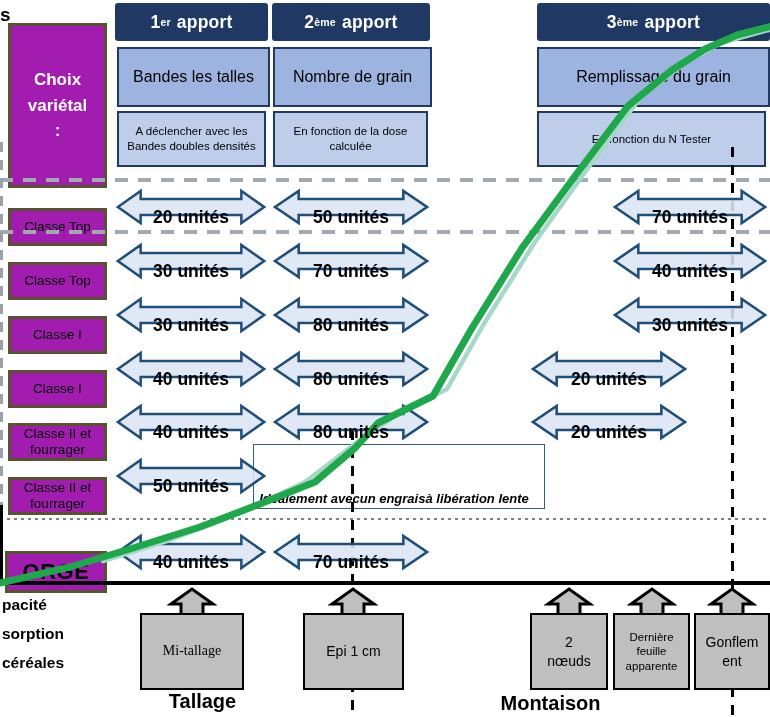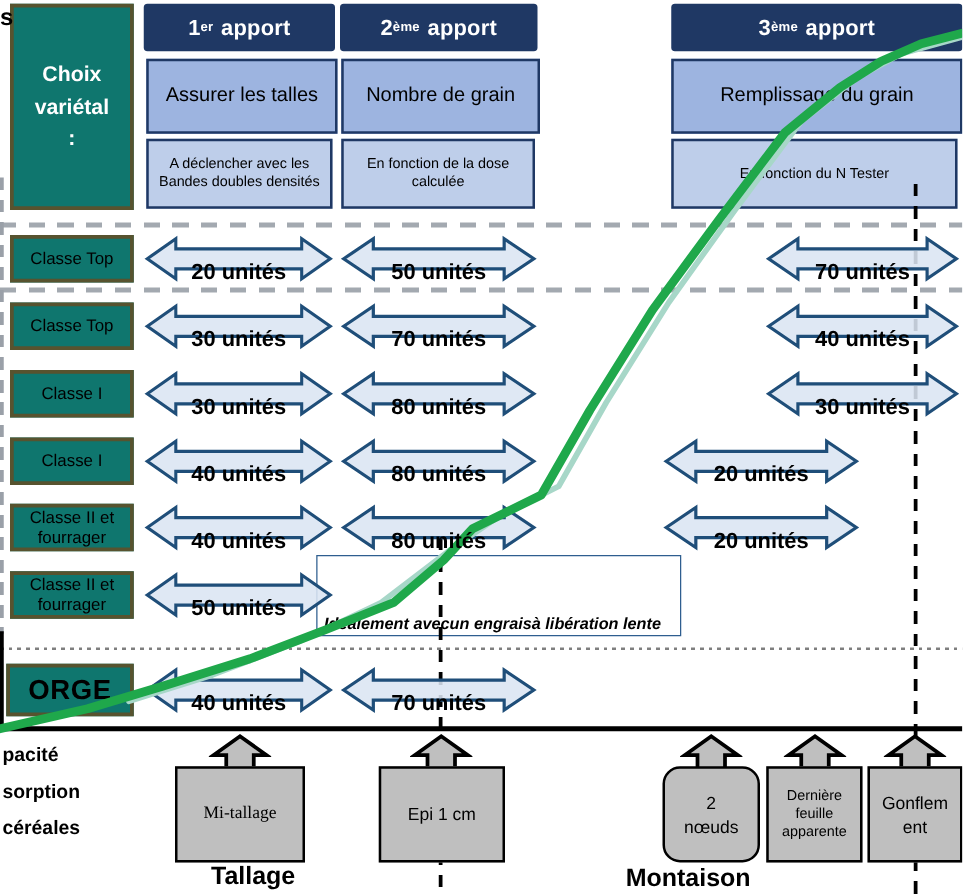--- a/index.html
+++ b/index.html
@@ -8,23 +8,23 @@
   .abs{position:absolute;}
   
   .hdr{background:#1f3864;color:#fff;font-weight:bold;font-size:17.5px;
        display:flex;align-items:center;justify-content:center;border-radius:3px;letter-spacing:.2px;}
   .hdr sup{font-size:.6em;line-height:0;margin:0 1px 0 0;}
   .obj{background:rgba(143,170,220,.88);border:2.5px solid #1f3864;font-size:16px;
        display:flex;align-items:center;justify-content:center;text-align:center;line-height:1.25;}
   .inf{background:rgba(181,199,231,.88);border:2px solid #1f3864;font-size:11.5px;
        display:flex;align-items:center;justify-content:center;text-align:center;line-height:1.3;padding:0 6px;box-sizing:border-box;}
   
-  .tan{background:#0f766e;border:3px solid #57532f;box-sizing:border-box;
+  .tan{background:#a21caf;border:3px solid #57532f;box-sizing:border-box;
        display:flex;align-items:center;justify-content:center;text-align:center;
-       font-size:13.5px;line-height:1.15;}
+       font-size:13.5px;line-height:1.15;margin-top:20px;}
   .variety{flex-direction:column;color:#fff;font-weight:bold;font-size:17px;line-height:1.5;border-width:3.5px;}
   .orge{font-size:22px;font-weight:600;letter-spacing:.5px;}
   
   .arr{height:40px;}
   .arr svg{position:absolute;left:0;top:0;width:100%;height:100%;z-index:10;}
   .arr svg polygon{fill:rgba(219,229,243,.88);stroke:#1f4e79;stroke-width:2.6;}
   .arr .lbl{position:absolute;left:0;top:10px;width:100%;height:100%;z-index:30;
             display:flex;align-items:center;justify-content:center;
             font-weight:bold;font-size:17.5px;text-align:center;}
   
@@ -88,21 +88,21 @@
     <span>2</span>
       <sup>ème</sup>
       <span style="white-space:pre;"> apport</span>
   </div>
   <div class="abs hdr" style="left:537px;top:3px;width:233px;height:38px;">
     <span>3</span>
       <sup>ème</sup>
       <span style="white-space:pre;"> apport</span>
   </div>
 
-  <div class="abs obj" style="left:117px;top:47px;width:149px;height:56px;">Assurer les talles</div>
+  <div class="abs obj" style="left:117px;top:47px;width:149px;height:56px;">Bandes les talles</div>
   <div class="abs obj" style="left:273px;top:47px;width:155px;height:56px;">Nombre de grain</div>
   <div class="abs obj" style="left:537px;top:47px;width:229px;height:56px;">Remplissage du grain</div>
 
   <div class="abs inf" style="left:117px;top:111px;width:149px;height:56px;">A déclencher avec les Bandes doubles densités</div>
   <div class="abs inf" style="left:273px;top:111px;width:155px;height:56px;">En fonction de la dose calculée</div>
   <div class="abs inf" style="left:537px;top:111px;width:229px;height:56px;">En fonction du N Tester</div>
 
   <div class="abs tan" style="left:8px;top:188px;width:99px;height:38px;">Classe Top</div>
   <div class="abs tan" style="left:8px;top:242px;width:99px;height:38px;">Classe Top</div>
   <div class="abs tan" style="left:8px;top:296px;width:99px;height:38px;">Classe I</div>
@@ -239,21 +239,21 @@
     </svg>
   <svg class="abs uparr" style="left:627px;top:586px;" width="50" height="30">
       <polygon points="4,18 25,3 46,18 36,18 36,29 14,29 14,18"></polygon>
     </svg>
   <svg class="abs uparr" style="left:707px;top:586px;" width="50" height="30">
       <polygon points="4,18 25,3 46,18 36,18 36,29 14,29 14,18"></polygon>
     </svg>
 
   <div class="abs stg" style="left:140px;top:613px;width:104px;height:77px;font-family:Liberation Serif, serif;">Mi-tallage</div>
   <div class="abs stg" style="left:303px;top:613px;width:101px;height:77px;">Epi 1 cm</div>
-  <div class="abs stg" style="left:530px;top:613px;width:78px;height:77px;padding:0 13px;border-radius:14px;">2 nœuds</div>
+  <div class="abs stg" style="left:530px;top:613px;width:78px;height:77px;padding:0 13px;">2 nœuds</div>
   <div class="abs stg small" style="left:613px;top:613px;width:77px;height:77px;padding:0 6px;">Dernière feuille apparente</div>
   <div class="abs phase" style="left:120px;top:690px;width:165px;">Tallage</div>
 
   <div class="abs stg" style="left:694px;top:613px;width:76px;height:77px;padding:0 8px;">Gonflement</div>
   <div class="abs phase" style="left:468px;top:692px;width:165px;">Montaison</div>
 
   <div class="abs axlbl" style="left:2px;top:590px;">
     <div>pacité</div>
     <div>sorption</div>
     <div>céréales</div>

